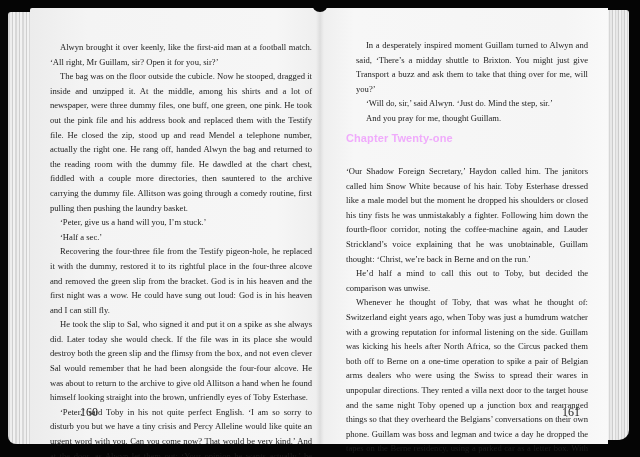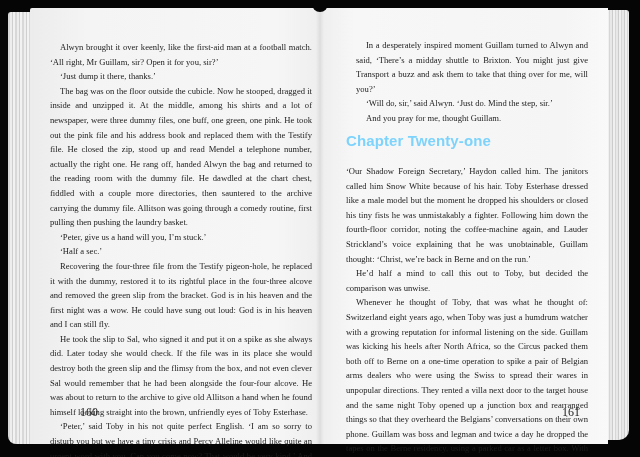--- a/index.html
+++ b/index.html
@@ -47,42 +47,41 @@
       text-align: justify;
     }
     .text-left { left: 50px; top: 40px; width: 262px; }
     .text-right { left: 356px; top: 38px; width: 232px; }
     .text-right-2 { left: 346px; top: 164px; width: 242px; }
     .p { margin: 0; text-indent: 10px; }
     .p.noindent { text-indent: 0; }
     .chapter-title {
       position: absolute; left: 346px; top: 132px;
       font-family: "Liberation Sans", "DejaVu Sans", sans-serif;
-      font-weight: bold; font-size: 15px; color: #7dd3fc; letter-spacing: 0.1px;
+      font-weight: bold; font-size: 11px; color: #f0abfc; letter-spacing: 0.1px;
     }
     .folio {
       position: absolute; font-size: 12px; color: #222;
     }
     .folio-left { left: 80px; top: 405px; }
     .folio-right { left: 562px; top: 405px; text-align: right; }
   </style>
 </head>
 <body>
 
 <div class="book">
   <div class="edges-left"></div>
   <div class="edges-right"></div>
   <div class="page page-left"></div>
   <div class="page page-right"></div>
   <div class="gutter"></div>
   <div class="spine-notch"></div>
 
   <div class="text-block text-left">
     <p class="p">Alwyn brought it over keenly, like the first-aid man at a football match. ‘All right, Mr Guillam, sir? Open it for you, sir?’</p>
-    <p class="p">‘Just dump it there, thanks.’</p>
     <p class="p">The bag was on the floor outside the cubicle. Now he stooped, dragged it inside and unzipped it. At the middle, among his shirts and a lot of newspaper, were three dummy files, one buff, one green, one pink. He took out the pink file and his address book and replaced them with the Testify file. He closed the zip, stood up and read Mendel a telephone number, actually the right one. He rang off, handed Alwyn the bag and returned to the reading room with the dummy file. He dawdled at the chart chest, fiddled with a couple more directories, then sauntered to the archive carrying the dummy file. Allitson was going through a comedy routine, first pulling then pushing the laundry basket.</p>
     <p class="p">‘Peter, give us a hand will you, I’m stuck.’</p>
     <p class="p">‘Half a sec.’</p>
     <p class="p">Recovering the four-three file from the Testify pigeon-hole, he replaced it with the dummy, restored it to its rightful place in the four-three alcove and removed the green slip from the bracket. God is in his heaven and the first night was a wow. He could have sung out loud: God is in his heaven and I can still fly.</p>
     <p class="p">He took the slip to Sal, who signed it and put it on a spike as she always did. Later today she would check. If the file was in its place she would destroy both the green slip and the flimsy from the box, and not even clever Sal would remember that he had been alongside the four-four alcove. He was about to return to the archive to give old Allitson a hand when he found himself looking straight into the brown, unfriendly eyes of Toby Esterhase.</p>
     <p class="p">‘Peter,’ said Toby in his not quite perfect English. ‘I am so sorry to disturb you but we have a tiny crisis and Percy Alleline would like quite an urgent word with you. Can you come now? That would be very kind.’ And at the door, as Alwyn let them out: ‘Your opinion he wants actually,’ he remarked with the officiousness of a small but rising man. ‘He wishes to consult you for an opinion.’</p>
   </div>
   <div class="folio folio-left">160</div>
 
   <div class="text-block text-right">

